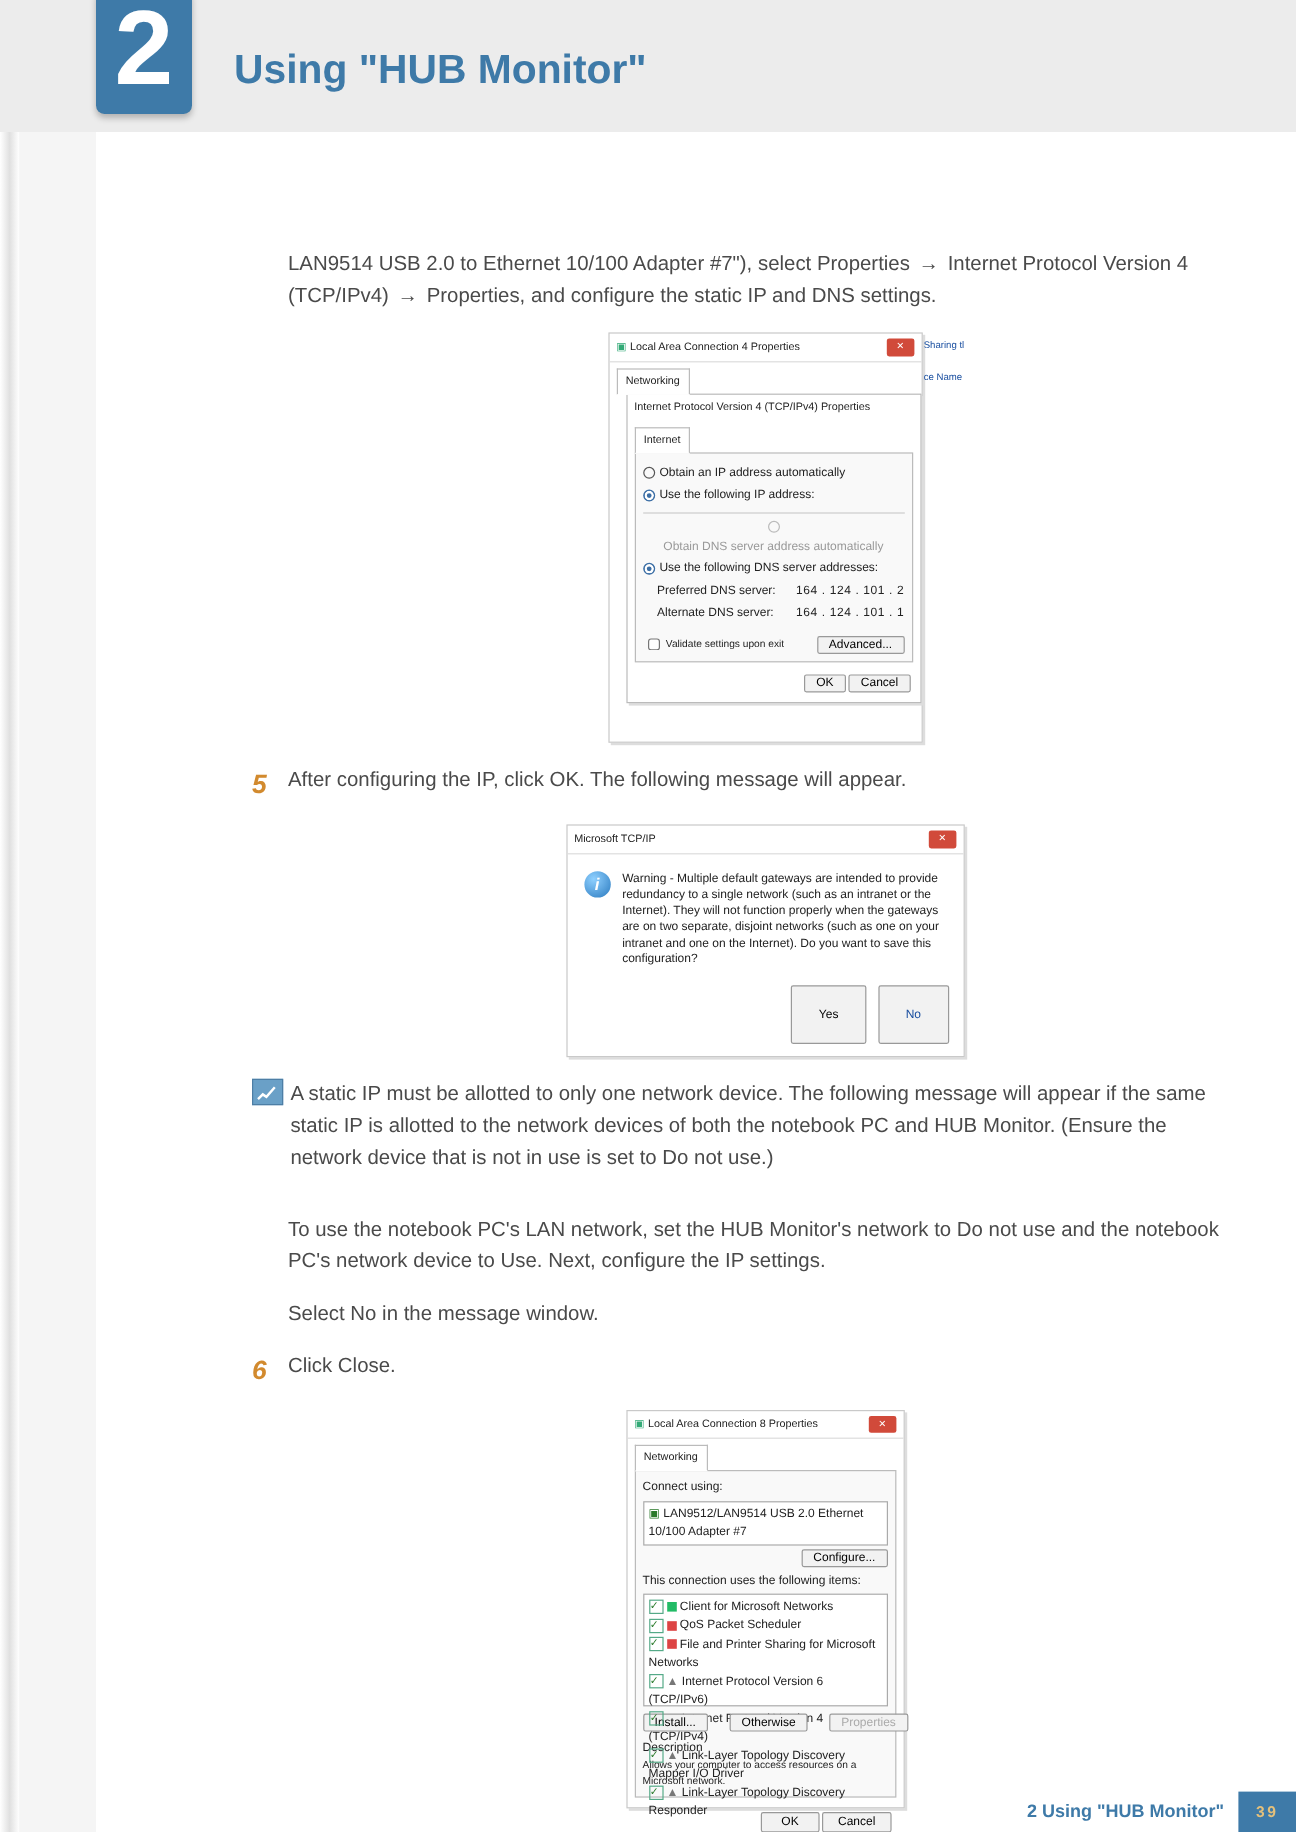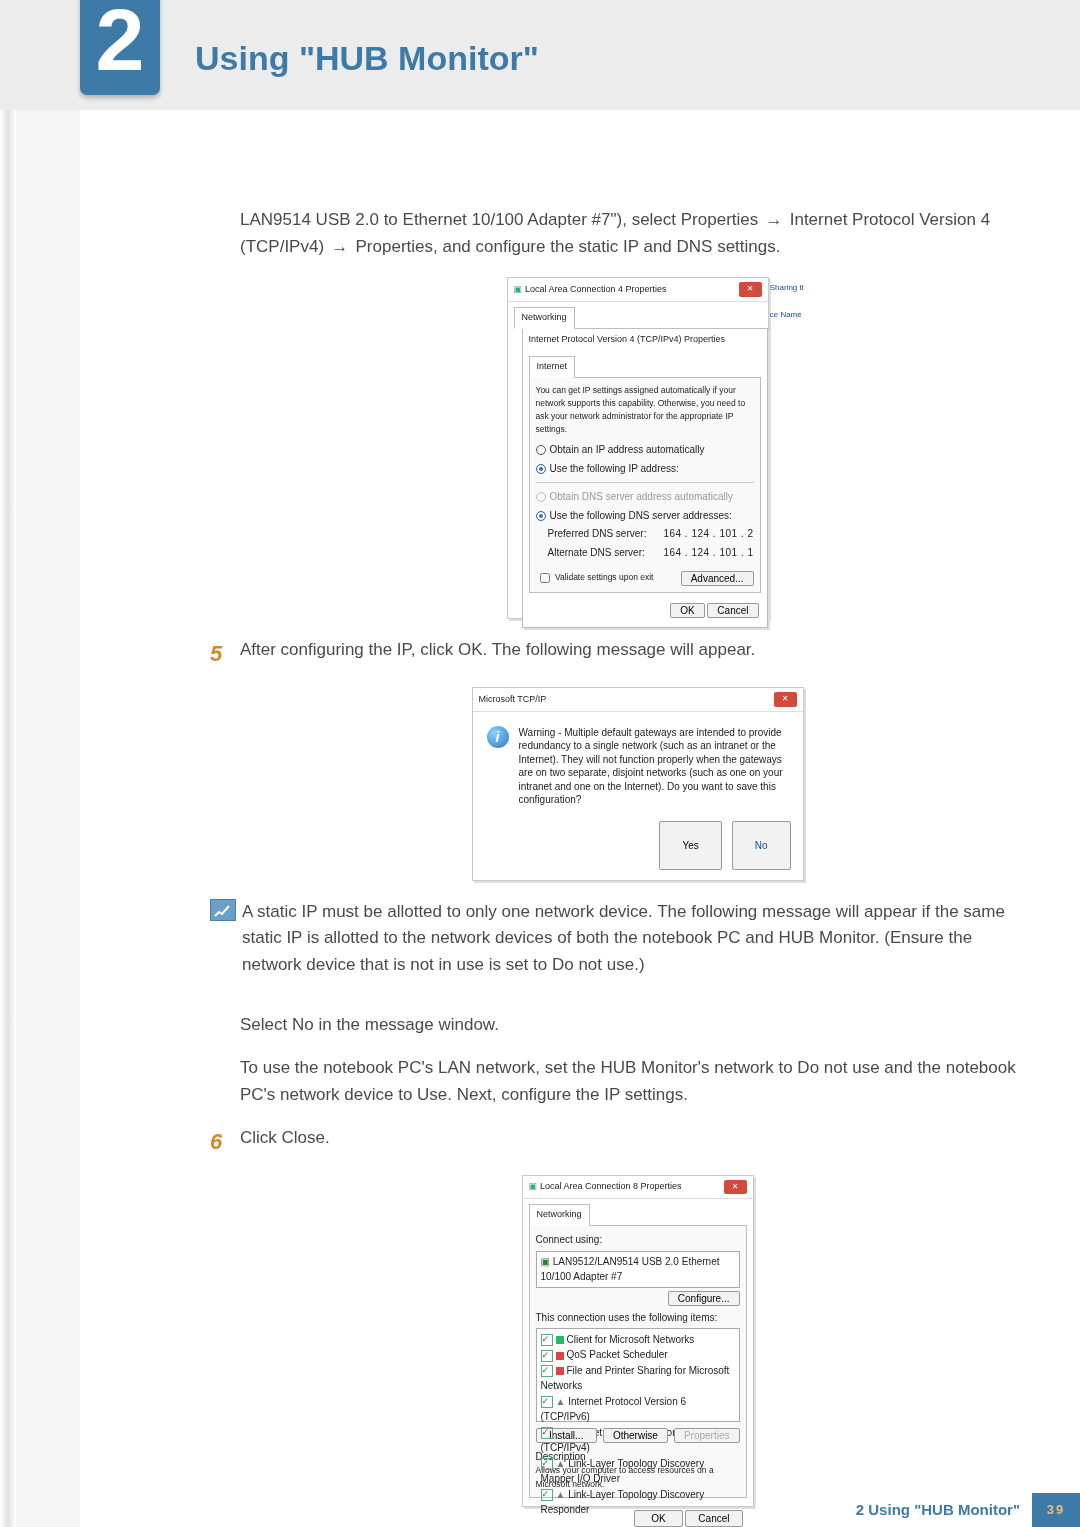--- a/index.html
+++ b/index.html
@@ -197,31 +197,30 @@
         <span>Local Area Connection 4 Properties</span>
         <span class="close-btn">✕</span>
       </div>
       <div class="tab">Networking</div>
 
       
       <div style="margin:0 0 0 14px; border:1px solid #bbb; background:#fff; box-shadow:2px 2px 0 #ddd;">
         <div style="padding:4px 6px; font-size:9px;">Internet Protocol Version 4 (TCP/IPv4) Properties</div>
         <div class="tab">Internet</div>
         <div class="tab-body">
-          <div style="font-size:8.5px; margin-bottom:6px;">You can get IP settings assigned automatically if your network supports this capability. Otherwise, you need to ask your network administrator for the appropriate IP settings.</div>
           <div class="radio">
               <span class="dot"></span>
               <span>Obtain an IP address automatically</span>
             </div>
           <div class="radio sel">
               <span class="dot"></span>
               <span>Use the following IP address:</span>
             </div>
           <hr class="sep">
-          <div class="radio" style="color:#999;">
+          <div class="radio" style="color:#999;flex-direction:column;">
               <span class="dot" style="border-color:#bbb;"></span>
               <span>Obtain DNS server address automatically</span>
             </div>
           <div class="radio sel">
               <span class="dot"></span>
               <span>Use the following DNS server addresses:</span>
             </div>
           <div style="padding-left:12px;">
             <div class="field-row">
                 <span>Preferred DNS server:</span>
@@ -267,22 +266,22 @@
     <div class="step-row">
       <span class="note-icon">
         <svg width="20" height="18" viewBox="0 0 20 18">
             <path d="M2 15 L6 11 L9 13 L16 5" stroke="#fff" stroke-width="2" fill="none"></path>
           </svg>
       </span>
       <div>
         <p style="margin-top:0;">A static IP must be allotted to only one network device. The following message will appear if the same static IP is allotted to the network devices of both the notebook PC and HUB Monitor. (Ensure the network device that is not in use is set to Do not use.)</p>
       </div>
     </div>
+    <p>To use the notebook PC's LAN network, set the HUB Monitor's network to Do not use and the notebook PC's network device to Use. Next, configure the IP settings.</p>
     <p>Select No in the message window.</p>
-    <p>To use the notebook PC's LAN network, set the HUB Monitor's network to Do not use and the notebook PC's network device to Use. Next, configure the IP settings.</p>
 
     <div class="step-row">
       <div class="step-num">6</div>
       <div>Click Close.</div>
     </div>
 
     <div class="screenshot-frame sc3">
       <div class="win-title">
         <span style="color:#3a7;">▣</span>
         <span>Local Area Connection 8 Properties</span>
@@ -299,21 +298,21 @@
         <div style="margin-top:4px;">This connection uses the following items:</div>
         <div style="border:1px solid #aaa; padding:3px 4px; background:#fff; margin:2px 0 6px; height:86px;">
           <div><span class="chk"></span><span class="bullet-icon" style="background:#2b6;"></span><span>Client for Microsoft Networks</span></div>
           <div><span class="chk"></span><span class="bullet-icon" style="background:#d44;"></span><span>QoS Packet Scheduler</span></div>
           <div><span class="chk"></span><span class="bullet-icon" style="background:#d44;"></span><span>File and Printer Sharing for Microsoft Networks</span></div>
           <div><span class="chk"></span><span style="color:#777;">▲</span> <span>Internet Protocol Version 6 (TCP/IPv6)</span></div>
           <div><span class="chk"></span><span style="color:#777;">▲</span> <span>Internet Protocol Version 4 (TCP/IPv4)</span></div>
           <div><span class="chk"></span><span style="color:#777;">▲</span> <span>Link-Layer Topology Discovery Mapper I/O Driver</span></div>
           <div><span class="chk"></span><span style="color:#777;">▲</span> <span>Link-Layer Topology Discovery Responder</span></div>
         </div>
-        <div style="display:flex; gap:6px;justify-content:center;">
+        <div style="display:flex; gap:18px;">
           <button class="btn-sm" style="flex:1;">Install...</button>
           <button class="btn-sm" style="flex:1;">Otherwise</button>
           <button class="btn-sm" style="flex:1; color:#aaa;">Properties</button>
         </div>
         <div style="margin-top:6px;">Description</div>
         <div style="font-size:8.5px;">Allows your computer to access resources on a Microsoft network.</div>
       </div>
       <div style="text-align:right; padding:6px 10px 10px;">
         <button class="btn-sm" style="padding:2px 16px;">OK</button>
         <button class="btn-sm" style="padding:2px 12px;">Cancel</button>

